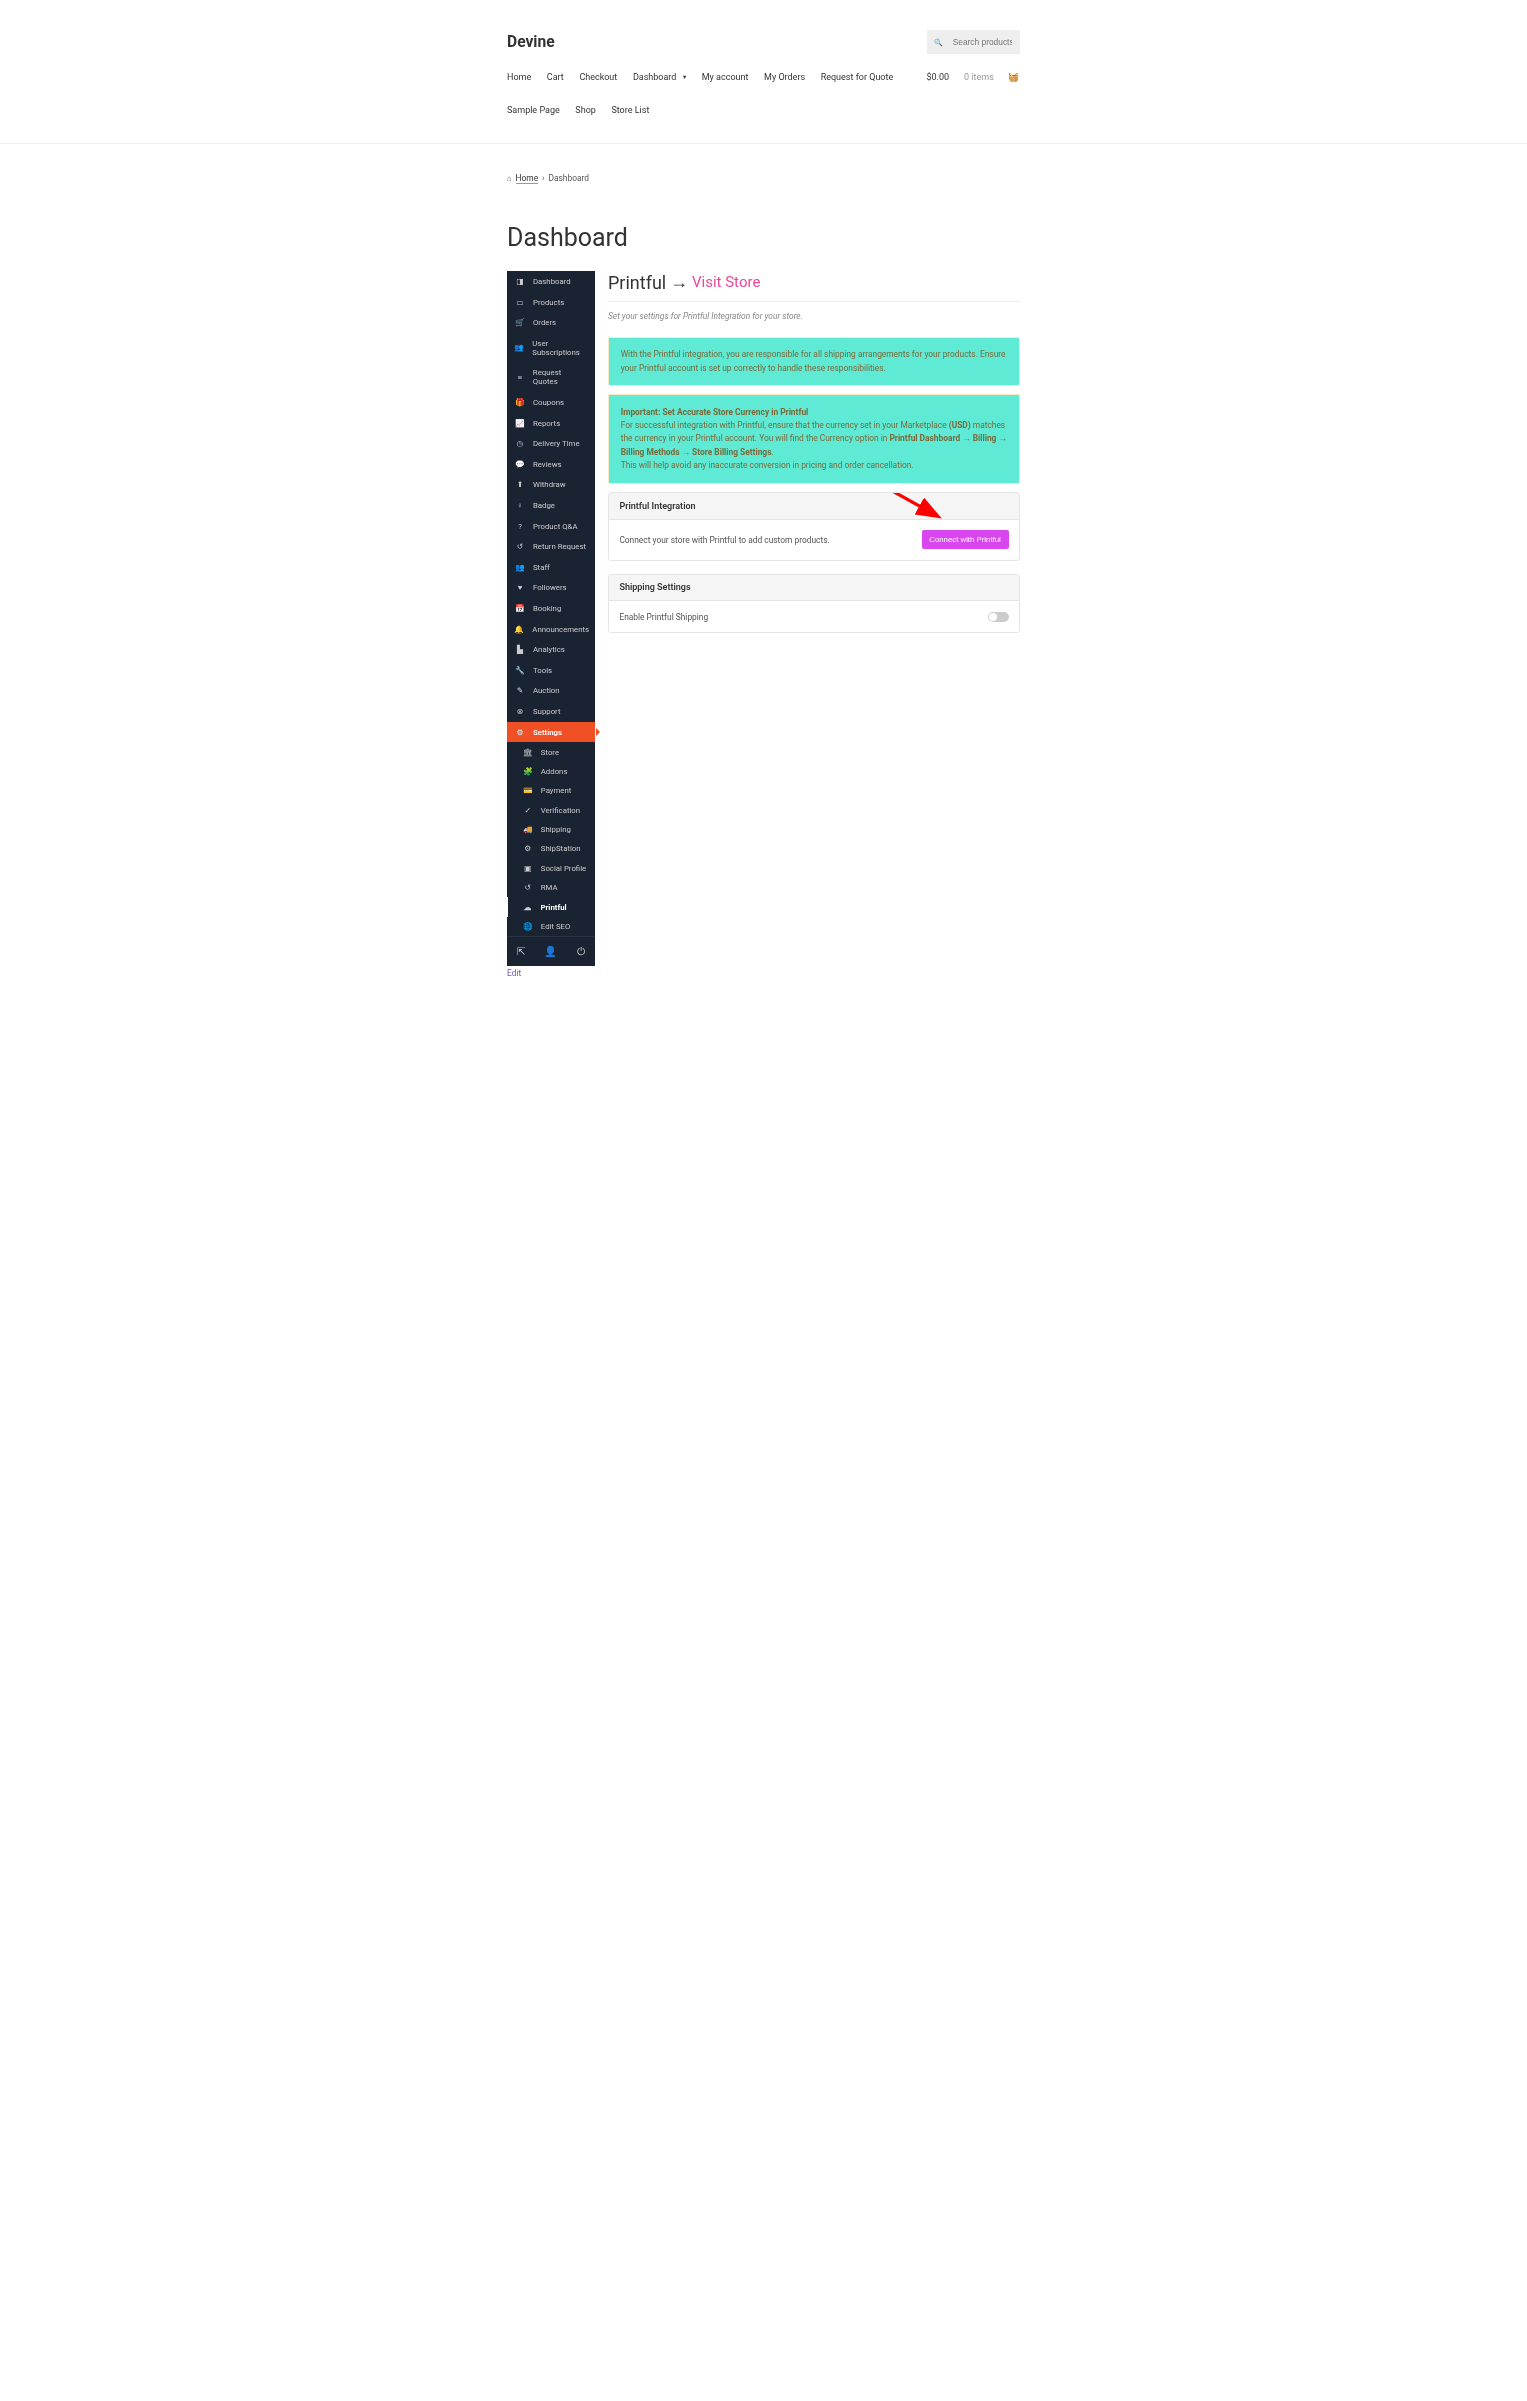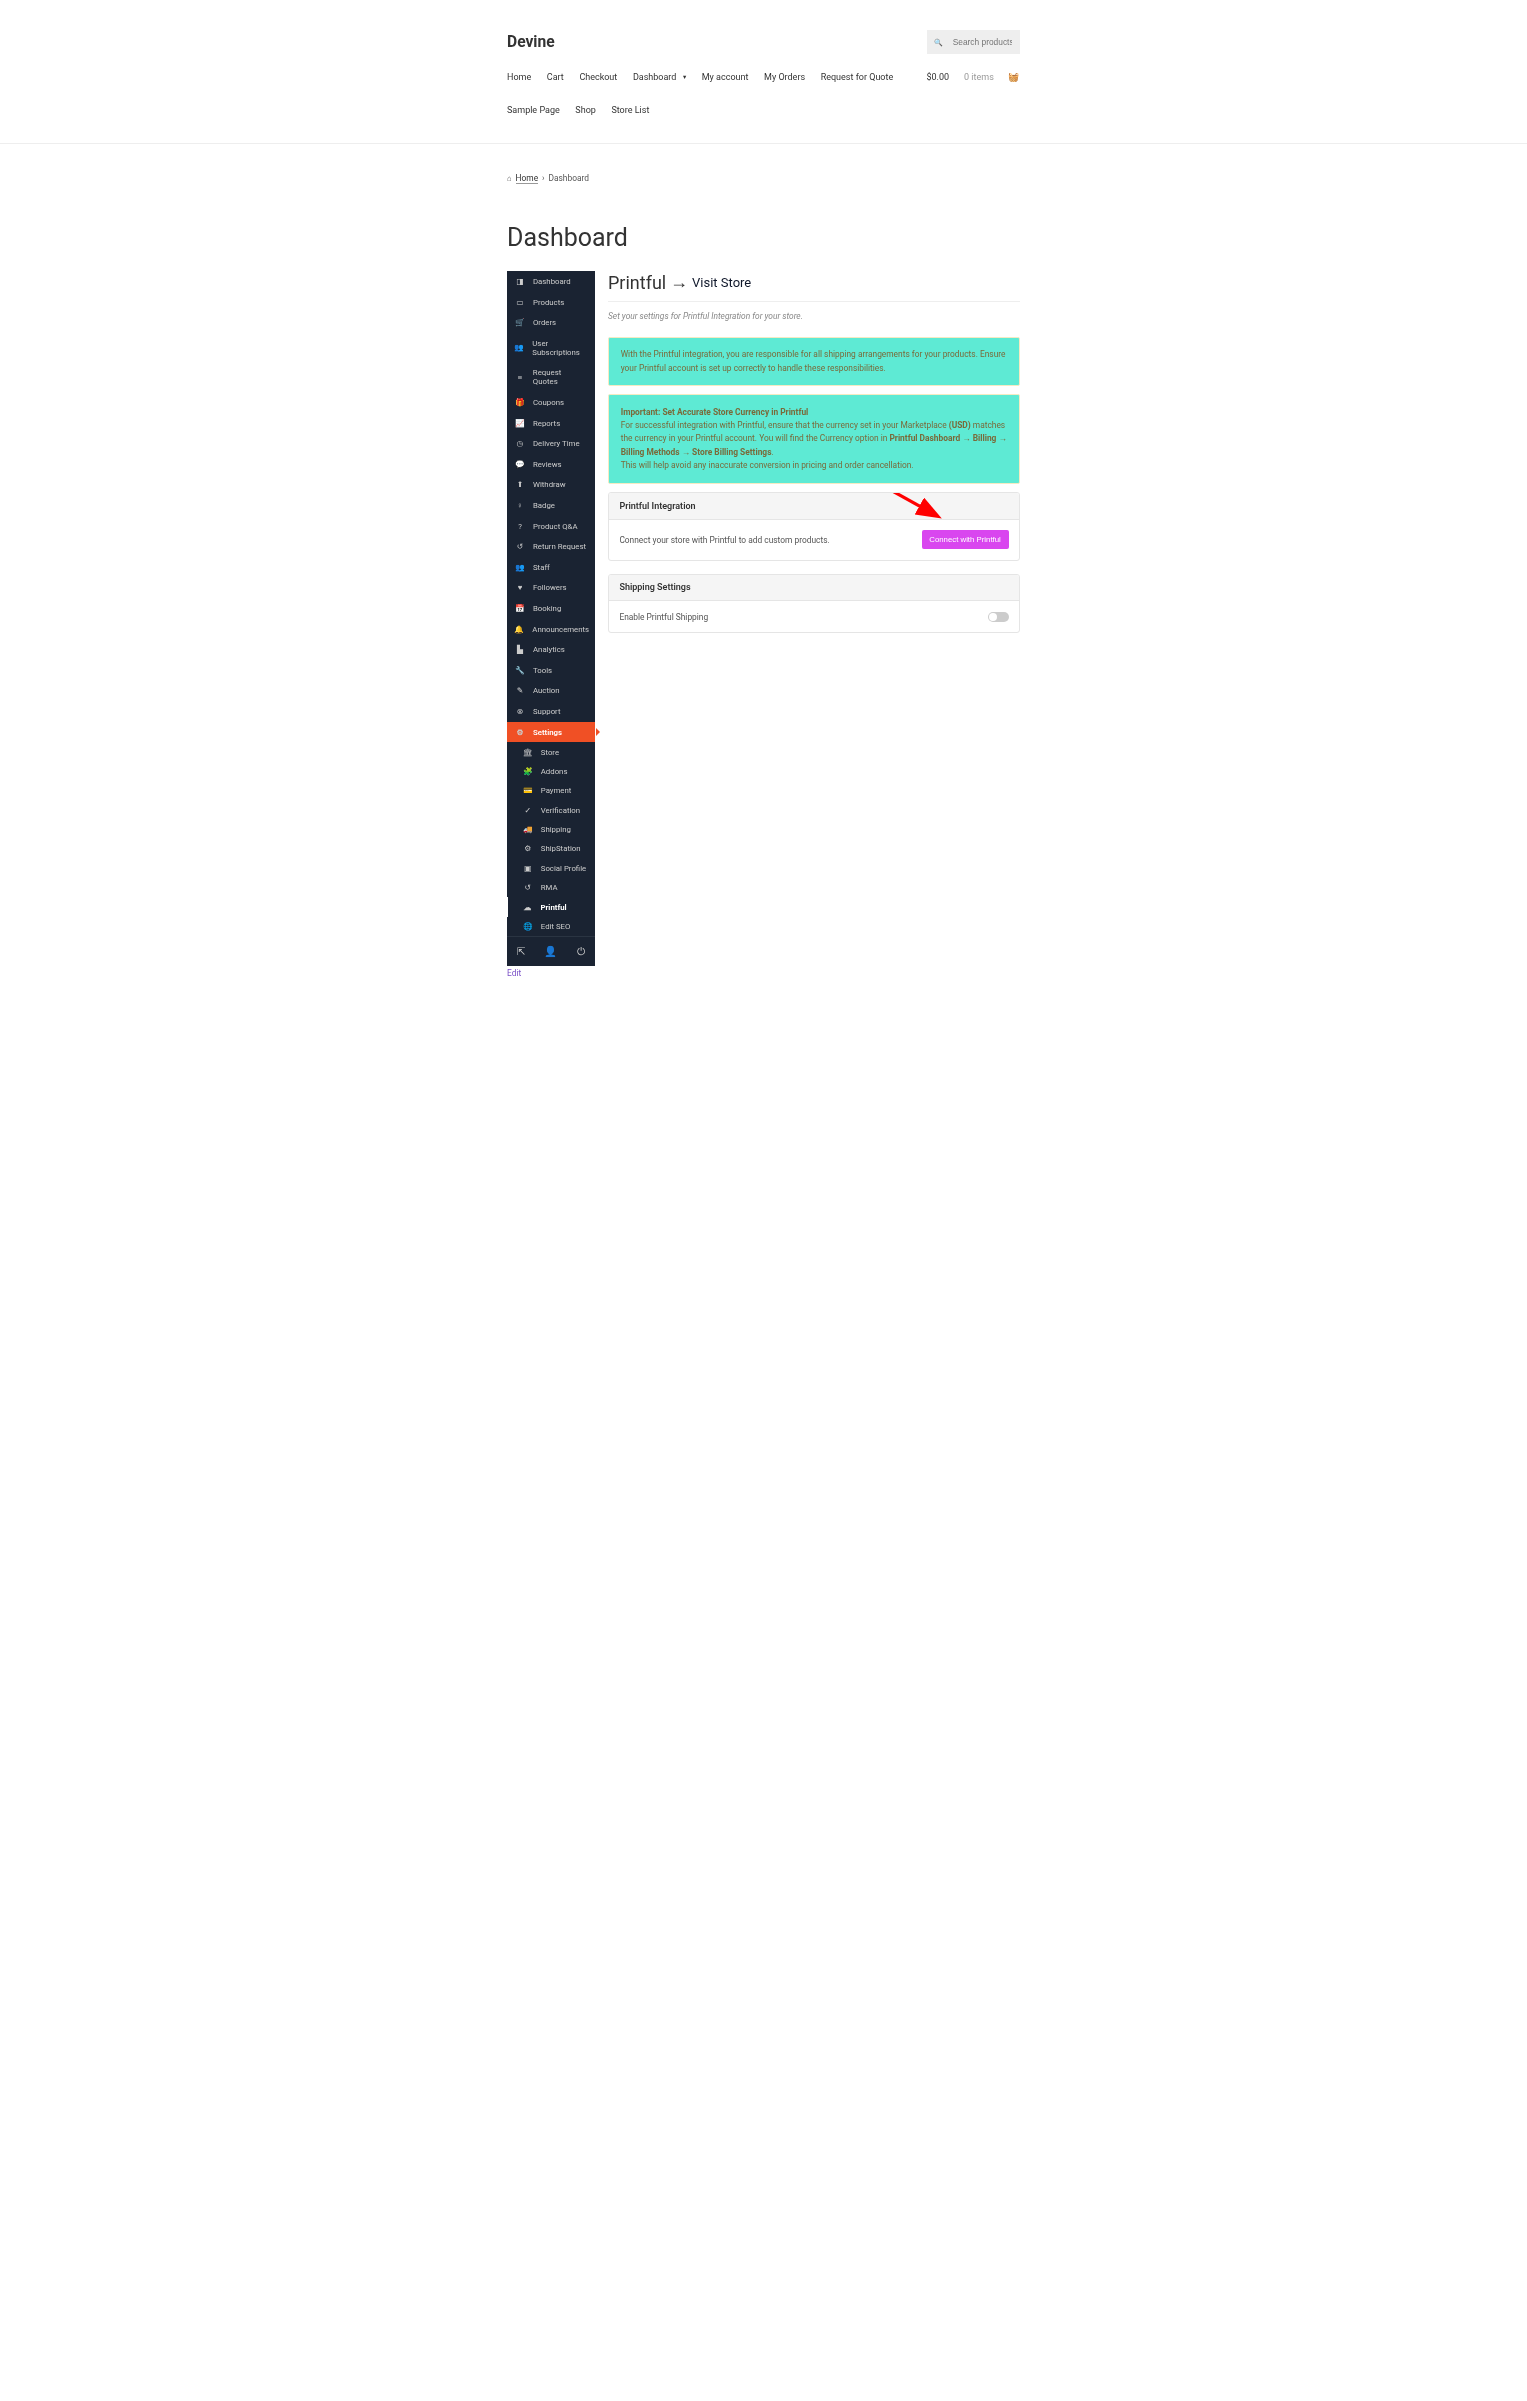--- a/index.html
+++ b/index.html
@@ -25,21 +25,21 @@
 .sidebar-item.active::after { content:''; position:absolute; right:-4.5px; top:50%; transform:translateY(-50%); border-left:4.5px solid #f05025; border-top:4.5px solid transparent; border-bottom:4.5px solid transparent; }
 .sidebar-sub { padding-left: 7.8px; }
 .sidebar-sub .sidebar-item { padding: 5.2px 7.8px; font-size: 7.8px; }
 .sidebar-sub .sidebar-item.sub-active { font-weight: 700; color:#fff; border-left:1.3px solid #fff; margin-left:-7.8px; padding-left:14.3px; }
 .sidebar-bottom { display: flex; justify-content: space-around; padding: 7.8px 0; border-top: 0.6px solid #2a3442; }
 .sidebar-bottom span { color: #ccc; cursor: pointer; }
 .sidebar .ico { width: 10.4px; text-align: center; font-size: 7.8px; color:#ccc; display:inline-block; }
 .content { flex: 1; }
 .content-title { font-size: 18px; font-weight: 400; color: #333; padding-bottom: 7.8px; border-bottom: 0.6px solid #eee; margin-bottom: 9px; display:flex; align-items:center; flex-wrap:wrap; }
 .content-title .arrow { margin: 0 3.9px; }
-.visit-store { color: #0f172a; font-size: 13px; text-decoration: none; }
+.visit-store { color: #ec4899; font-size: 15px; text-decoration: none; }
 .subtitle { font-style: italic; color: #888; font-size: 8.4px; margin-bottom: 15.6px; }
 .callout { background: #5eead4; border: 0.6px solid #f5eac3; border-radius: 1.9px; padding: 10.4px 11.7px; font-size: 8.4px; color: #7a6a3a; line-height: 1.6; margin-bottom: 7.8px; }
 .callout strong { color: #7a6a3a; }
 .panel { border: 0.6px solid #e5e5e5; border-radius: 3px; margin-bottom: 13px; overflow:hidden; }
 .panel-header { background: #f5f5f5; padding: 7.8px 10.4px; font-weight: 600; font-size: 9px; border-bottom: 0.6px solid #e5e5e5; }
 .panel-body { padding: 10.4px; display: flex; justify-content: space-between; align-items: center; font-size: 8.4px; color: #555; }
 .btn-connect { background: #d946ef; color: #fff; border: none; padding: 5.2px 7.8px; font-size: 7.8px; border-radius: 1.9px; cursor: pointer; }
 .toggle { width: 21px; height: 10.4px; background: #ccc; border-radius: 6.5px; position: relative; cursor:pointer; }
 .toggle::after { content: ''; position: absolute; width: 7.8px; height: 7.8px; background: #fff; border-radius: 50%; top: 1.3px; left: 1.3px; }
 .arrow-annotation { position: absolute; pointer-events:none; }

